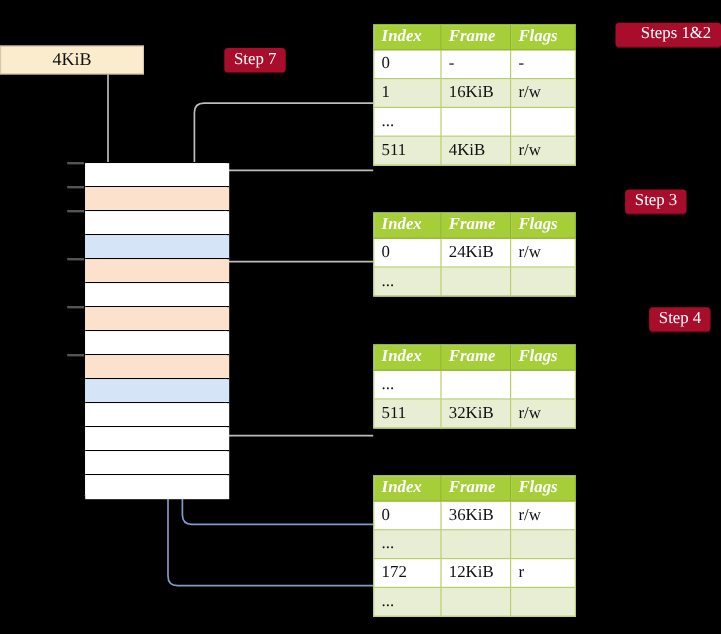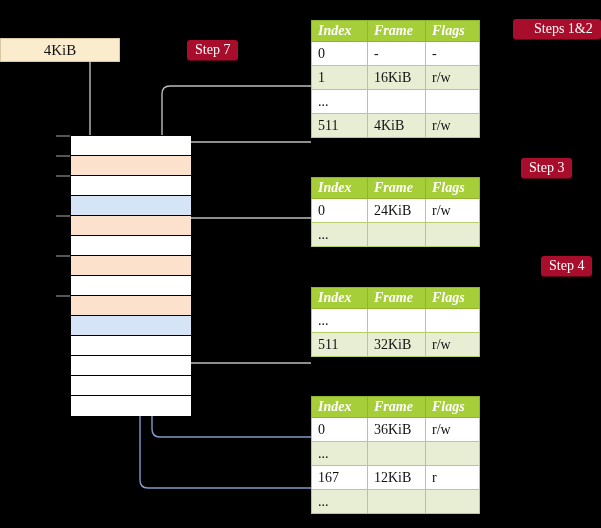--- a/index.html
+++ b/index.html
@@ -232,21 +232,21 @@
             <td class="c-index">0</td>
             <td class="c-frame">36KiB</td>
             <td class="c-flags">r/w</td>
           </tr>
           <tr class="rowB">
             <td class="c-index">...</td>
             <td class="c-frame"></td>
             <td class="c-flags"></td>
           </tr>
           <tr class="rowA">
-            <td class="c-index">167</td>
+            <td class="c-index">172</td>
             <td class="c-frame">12KiB</td>
             <td class="c-flags">r</td>
           </tr>
           <tr class="rowB">
             <td class="c-index">...</td>
             <td class="c-frame"></td>
             <td class="c-flags"></td>
           </tr>
         </tbody>
       </table>

